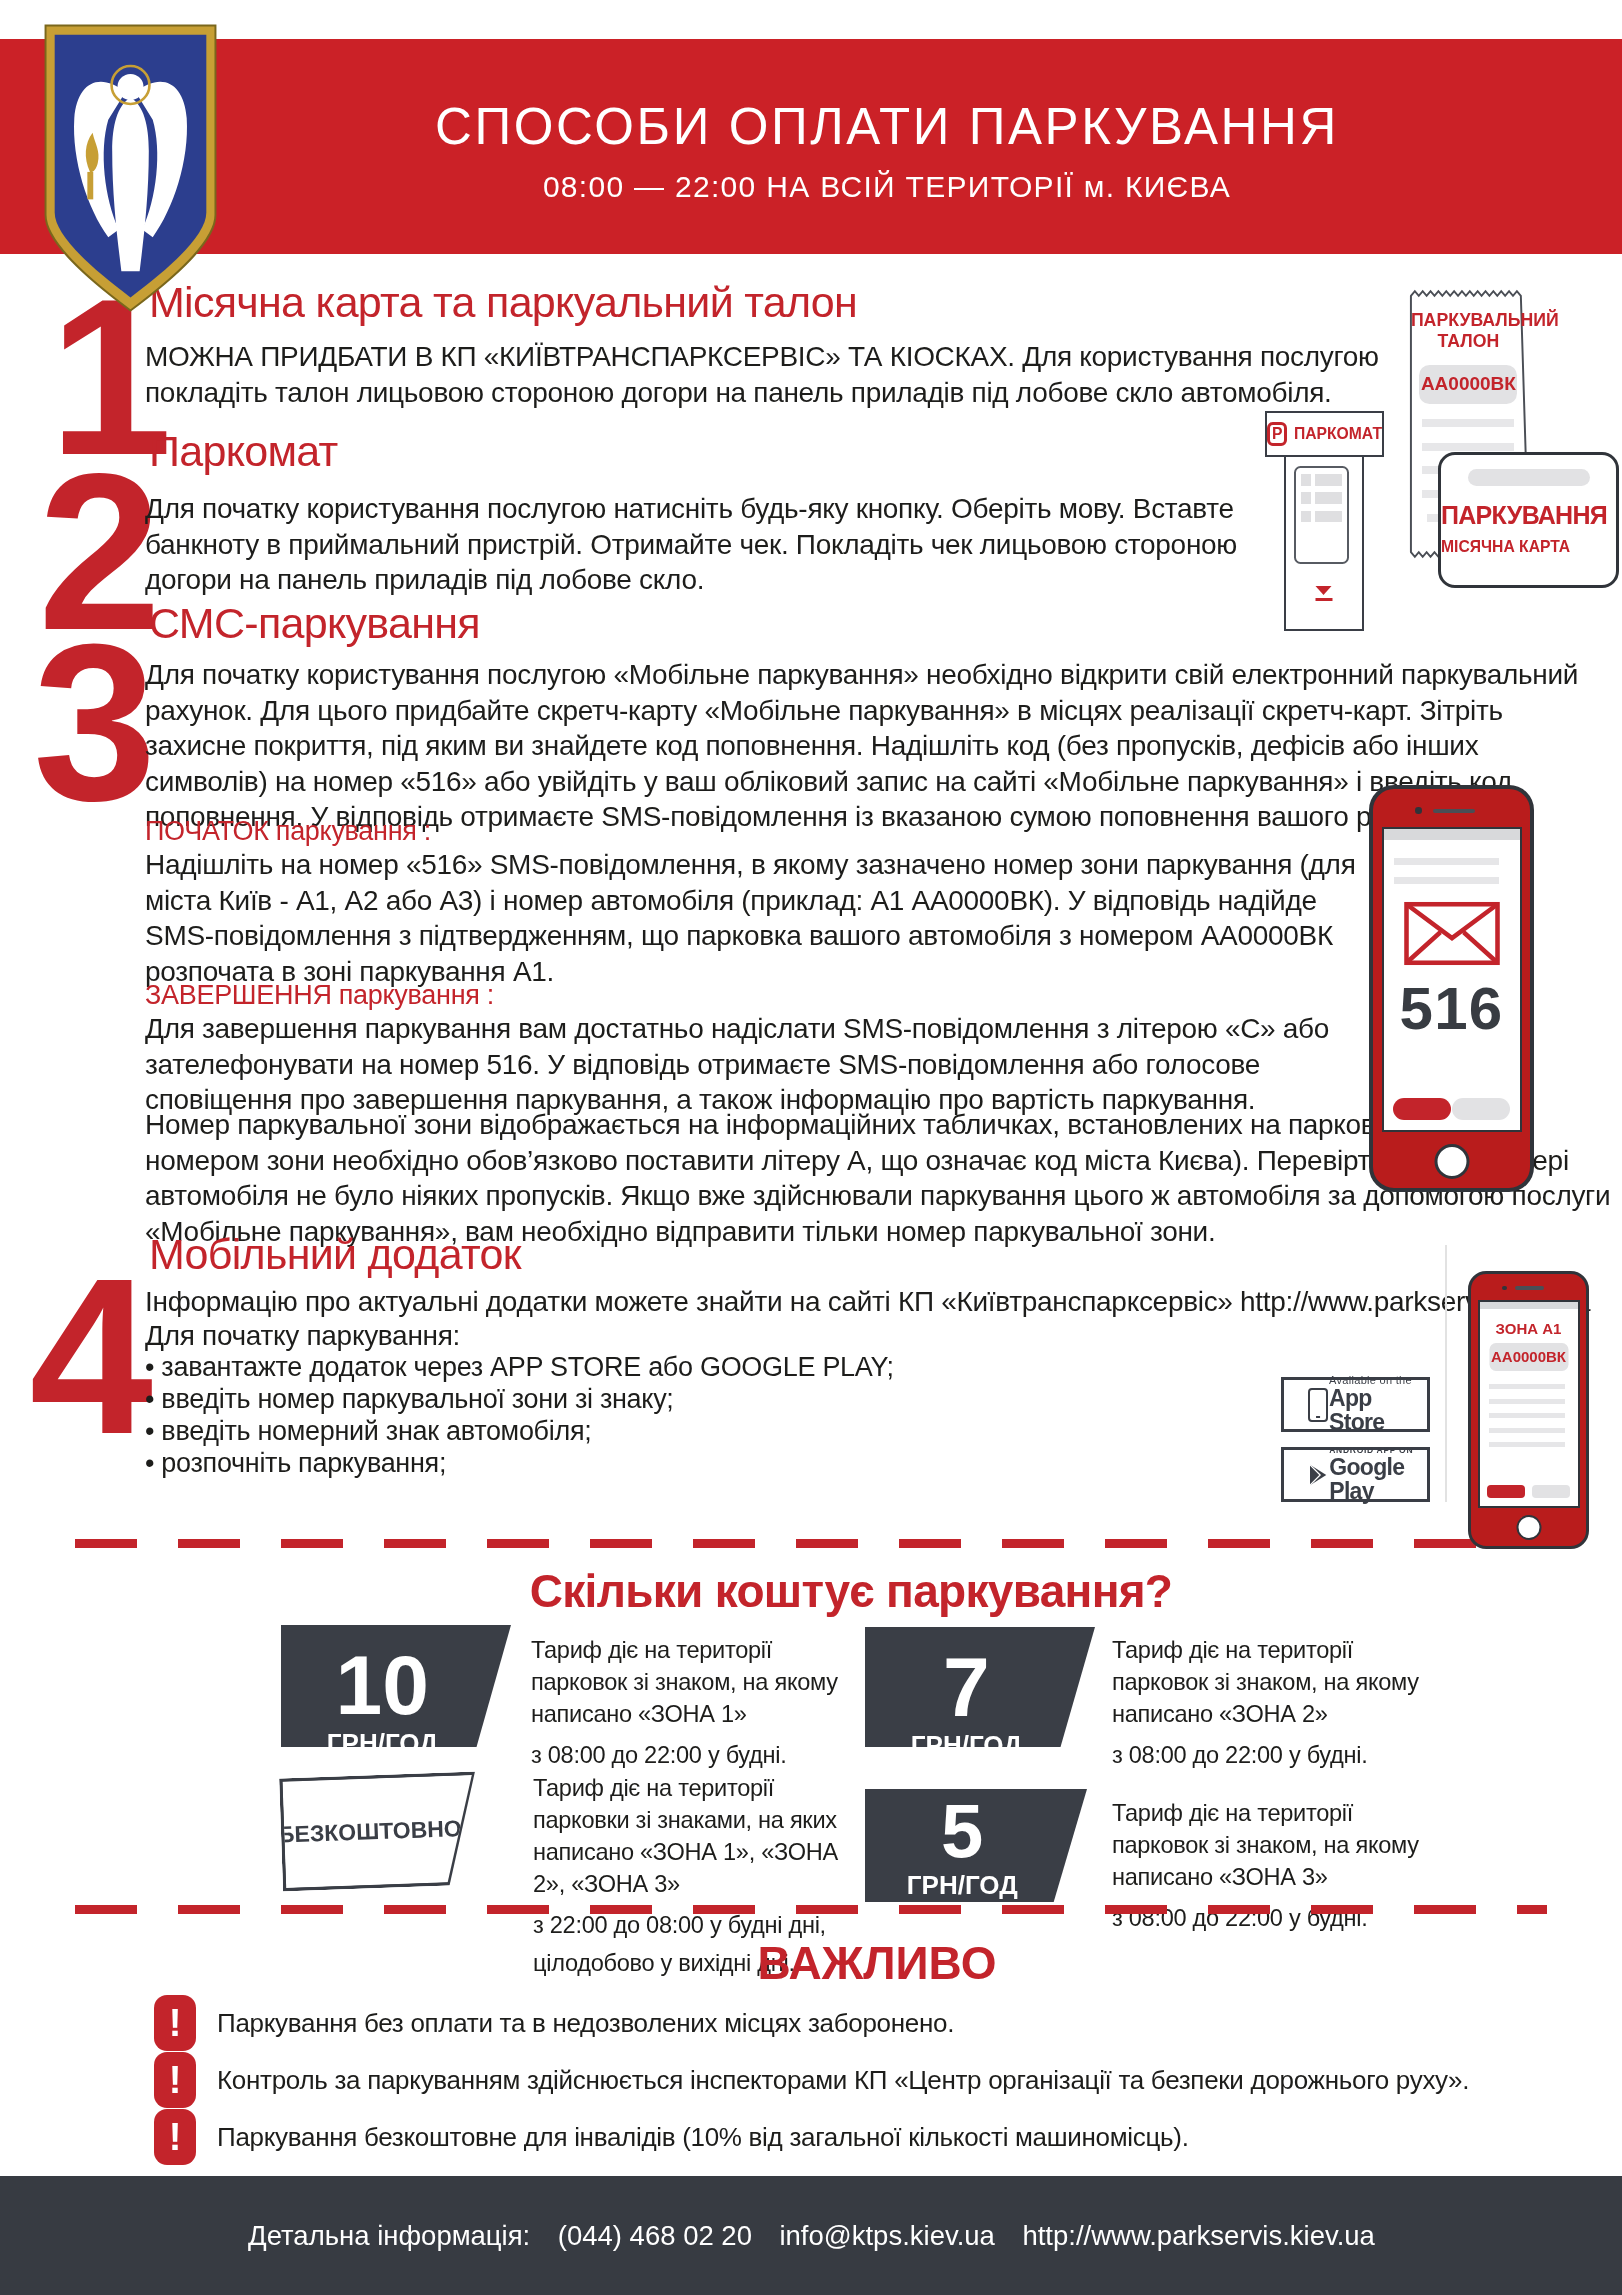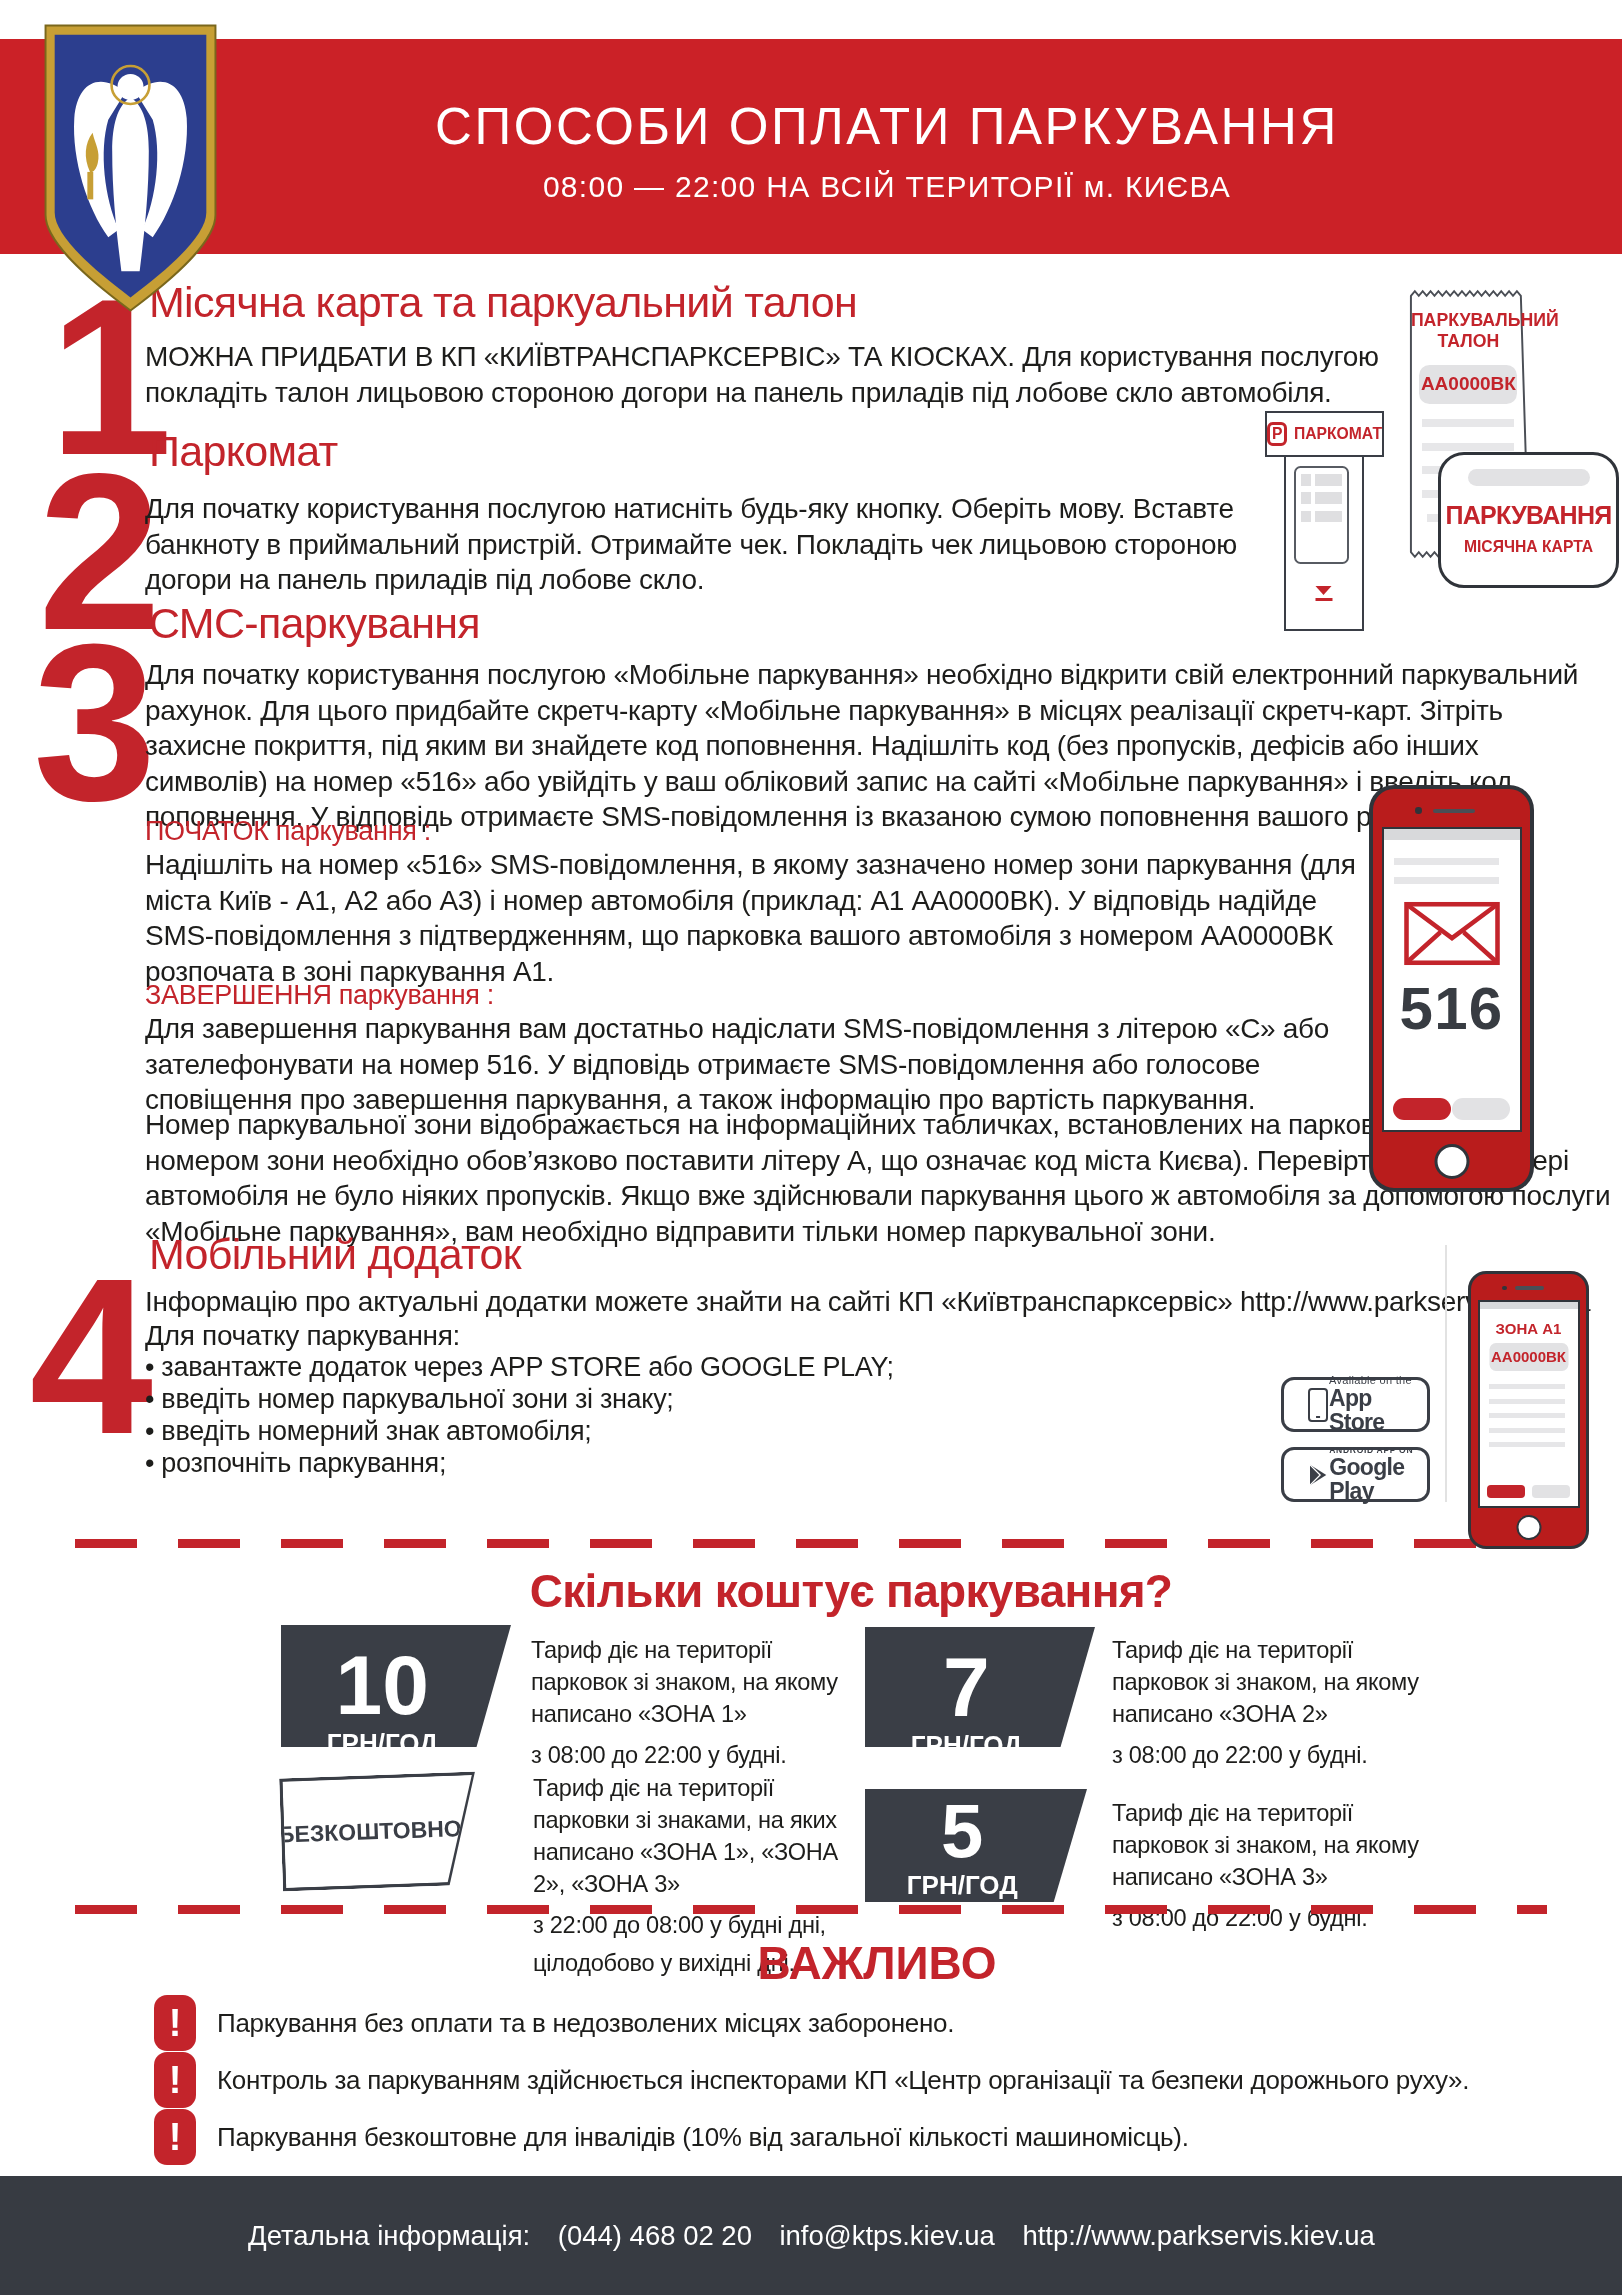--- a/index.html
+++ b/index.html
@@ -59,21 +59,21 @@
   .ticket{position:absolute;left:1407px;top:289px;width:123px;height:270px;z-index:2;}
   .ticket-inner{position:absolute;left:3.9px;top:6.5px;width:115px;height:257px;text-align:center;}
   .ticket-title{margin-top:14.4px;font-size:17.7px;line-height:1.18;font-weight:bold;color:var(--accent);}
   .ticket-pill{margin:13px auto 0;width:98px;height:39px;border-radius:10.5px;background:#e2e2e4;
     display:flex;align-items:center;justify-content:center;font-size:19px;font-weight:bold;color:var(--accent);}
   .tline{margin:15.7px auto 0;width:92px;height:7.9px;background:#e7e7e9;}
   .tline+.tline{margin-top:15.7px;}
   .tline.short{width:47px;margin-left:15.7px;}
 
   .mcard{position:absolute;left:1438px;top:452px;width:175px;height:130px;background:#fff;border:3.3px solid #30343a;
-    border-radius:26px;z-index:3;text-align:center;}
+    border-radius:17px;z-index:3;text-align:left;}
   .mcard-pill{margin:14.4px auto 0;width:122px;height:17px;border-radius:8.5px;background:#e2e2e4;}
   .mcard-title{margin-top:14.4px;font-size:25px;font-weight:bold;color:var(--accent);letter-spacing:-0.7px;}
   .mcard-sub{margin-top:7.9px;font-size:15.7px;font-weight:bold;color:var(--accent);}
 
   .pk-head{position:absolute;left:1265px;top:411px;width:115px;height:42px;background:#fff;border:2.6px solid var(--dark);
     display:flex;align-items:center;justify-content:center;gap:6.5px;z-index:2;}
   .pk-p{width:23.6px;height:23.6px;border:3.3px solid var(--accent);border-radius:5.9px;display:flex;align-items:center;justify-content:center;
     font-size:15.7px;font-weight:bold;color:var(--accent);box-sizing:border-box;}
   .pk-label{font-size:15.7px;font-weight:bold;color:var(--accent);}
   .pk-body{position:absolute;left:1284px;top:453px;width:76px;height:174px;background:#fff;border:2.6px solid var(--dark);z-index:1;}
@@ -88,21 +88,21 @@
   .phone{position:absolute;background:#b91c1c;border:4.6px solid #30343a;border-radius:25px;z-index:4;text-decoration:underline;}
   .ph-dot{position:absolute;border-radius:50%;background:#30343a;}
   .ph-line{position:absolute;border-radius:2.6px;background:#4a4e55;}
   .ph-screen{position:absolute;border:2.6px solid #30343a;background:#fff;overflow:hidden;}
   .ph-band{position:absolute;left:0;top:0;width:100%;height:10.5px;background:var(--grayd);}
   .ph-gline{position:absolute;background:#e6e6e8;}
   .ph-516{position:absolute;left:0;width:100%;text-align:center;font-size:60px;font-weight:bold;color:#383c42;letter-spacing:1.3px;}
   .ph-btn{position:absolute;height:22px;border-radius:11px;}
   .ph-home{position:absolute;left:50%;transform:translateX(-50%);border:3.3px solid #30343a;border-radius:50%;background:#fff;}
 
-  .badge{position:absolute;left:1281px;width:149px;height:55px;background:#fff;border:3.3px solid var(--dark);border-radius:13px;
+  .badge{position:absolute;left:1281px;width:149px;height:55px;background:#fff;border:3.3px solid var(--dark);border-radius:0;
     display:flex;align-items:center;padding-left:24px;gap:1px;box-sizing:border-box;z-index:2;}
   .badge-txt .t{font-size:11px;color:var(--dark);letter-spacing:0.3px;line-height:1;}
   .badge-txt .b{font-size:23px;color:var(--dark);font-weight:600;line-height:1.05;letter-spacing:-0.7px;}
   .badge-txt .tg{font-size:8.5px;font-weight:bold;letter-spacing:0.7px;}
   .bphone{width:17px;height:30px;border:2.6px solid var(--dark);border-radius:3.9px;position:relative;}
   .bphone:after{content:"";position:absolute;left:50%;transform:translateX(-50%);bottom:1.3px;width:3.9px;height:2px;background:var(--dark);}
   .vsep{position:absolute;left:1445px;top:1245px;width:2px;height:257px;background:#e2e2e2;}
 
   .zone-label{position:absolute;left:0;width:100%;text-align:center;font-weight:bold;color:var(--accent);}
   .pill{position:absolute;left:50%;transform:translateX(-50%);background:#e2e2e4;display:flex;align-items:center;justify-content:center;

